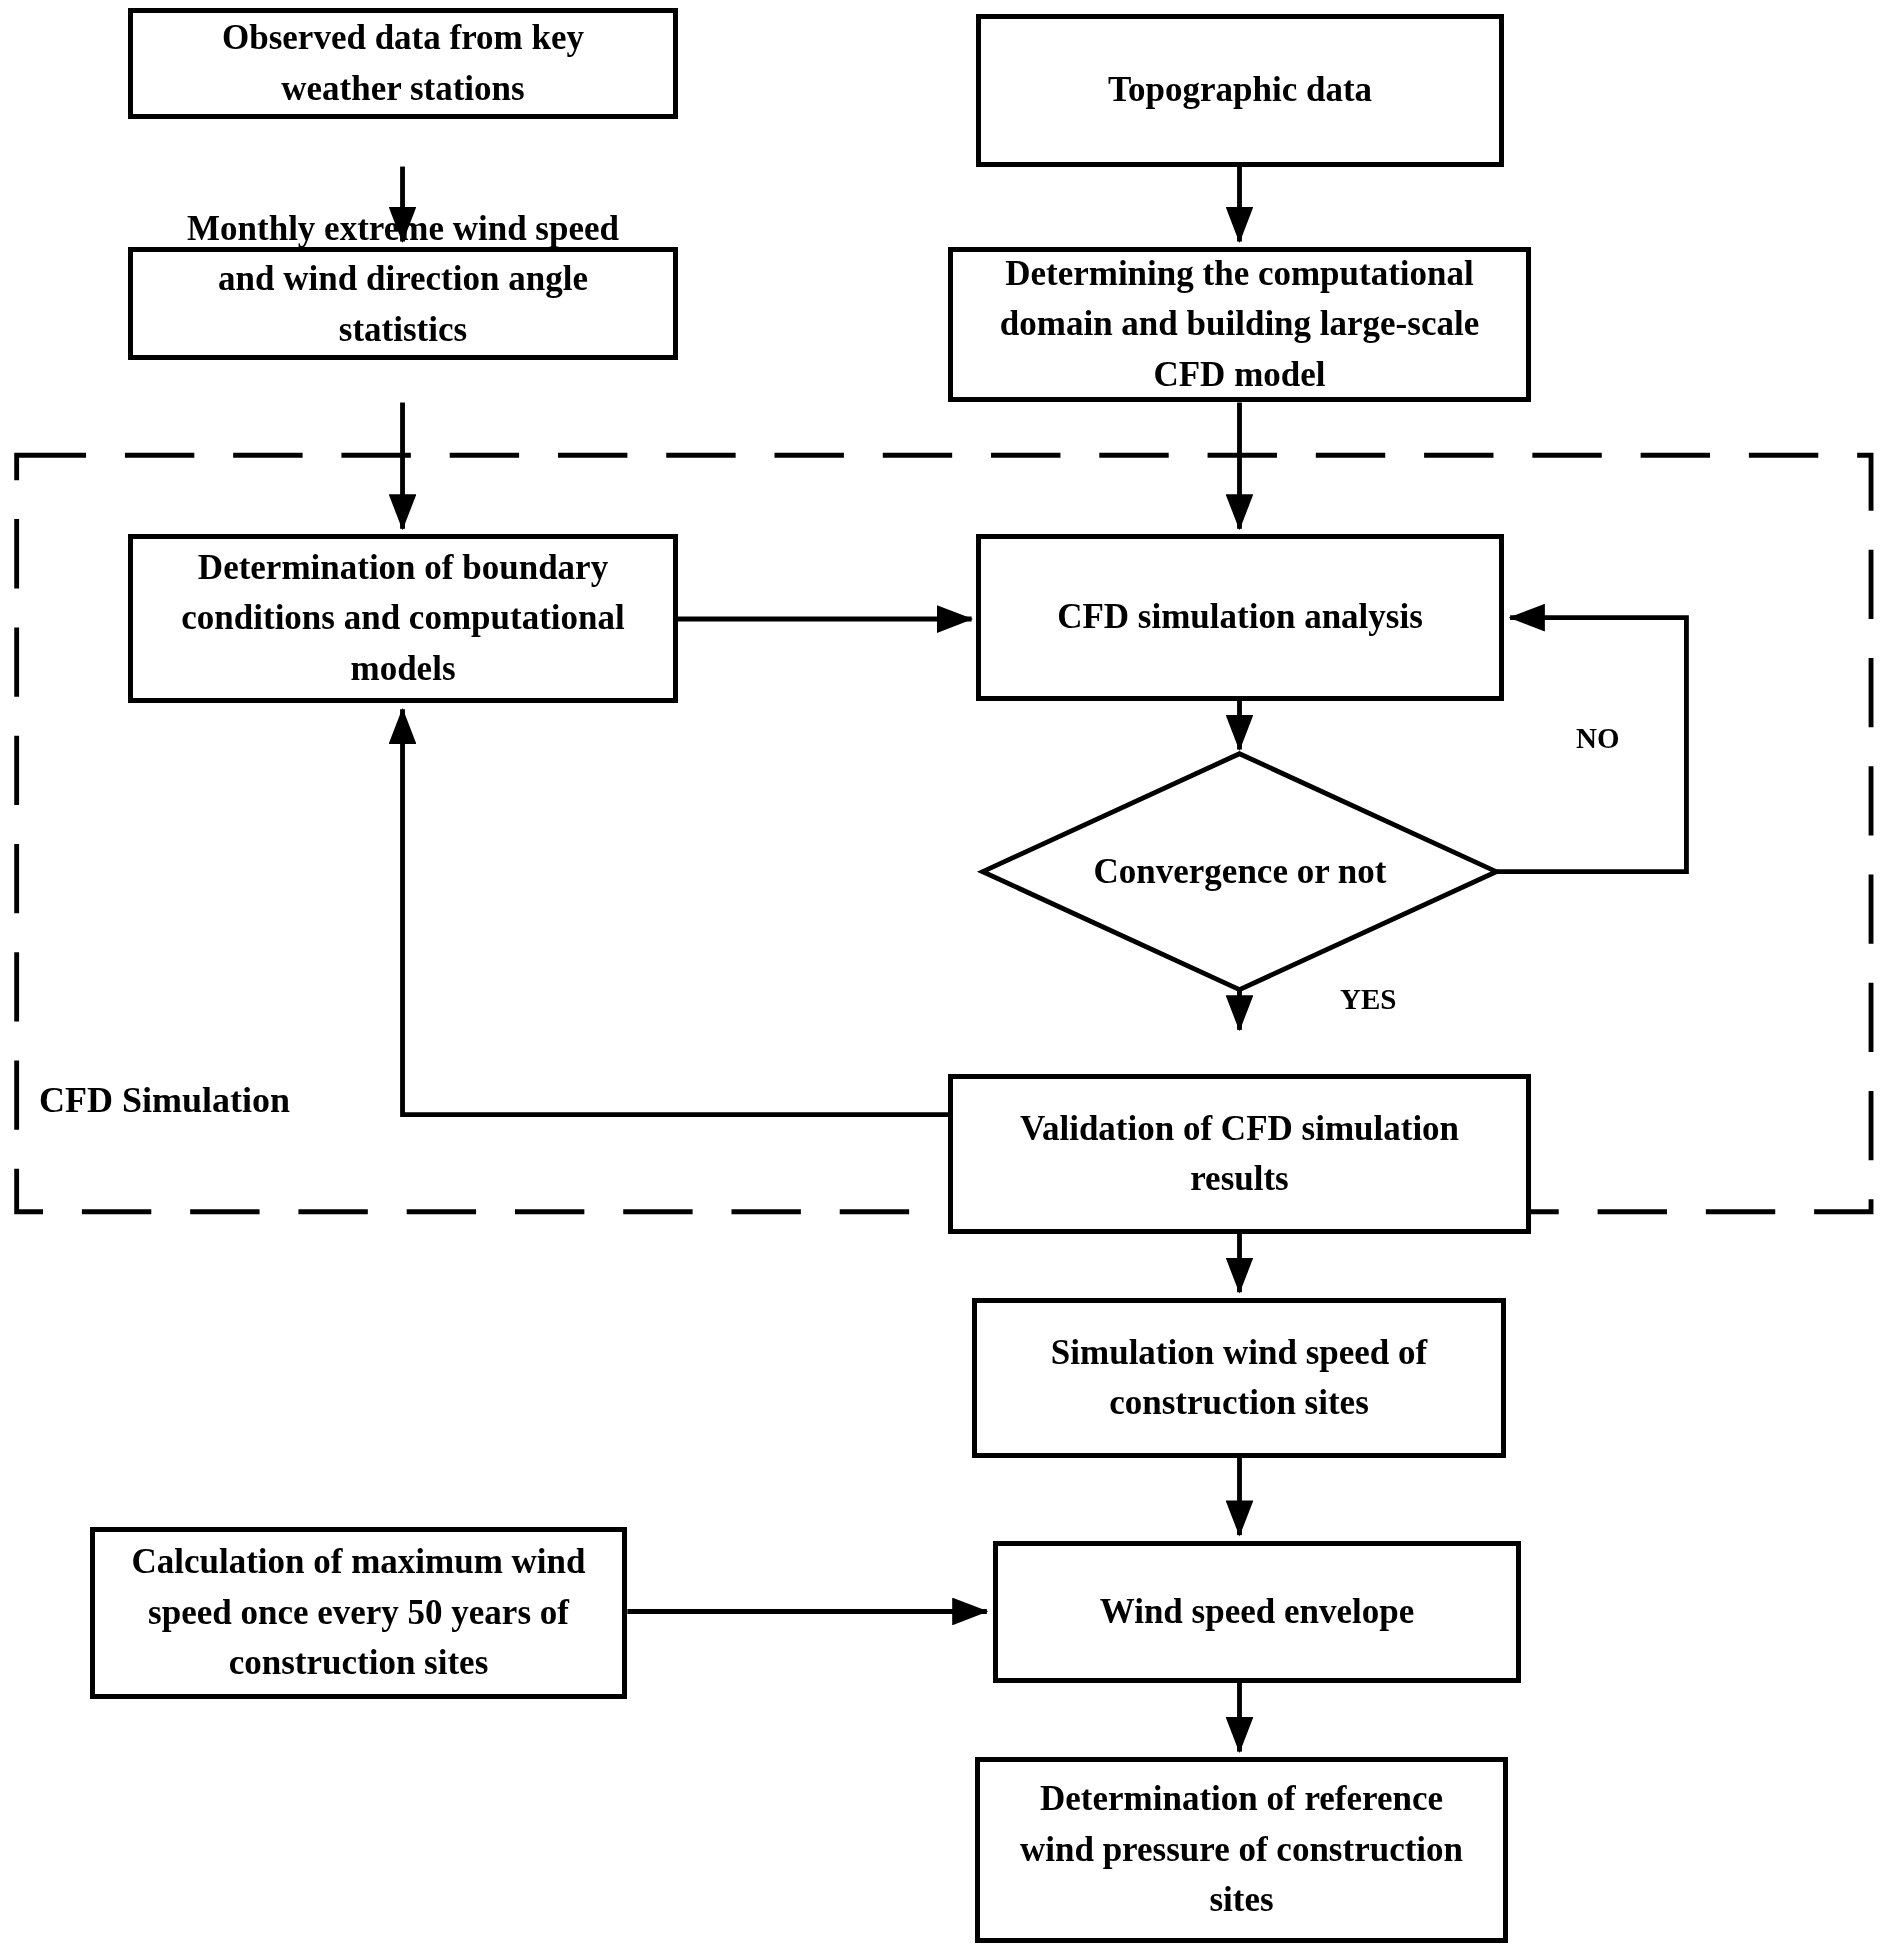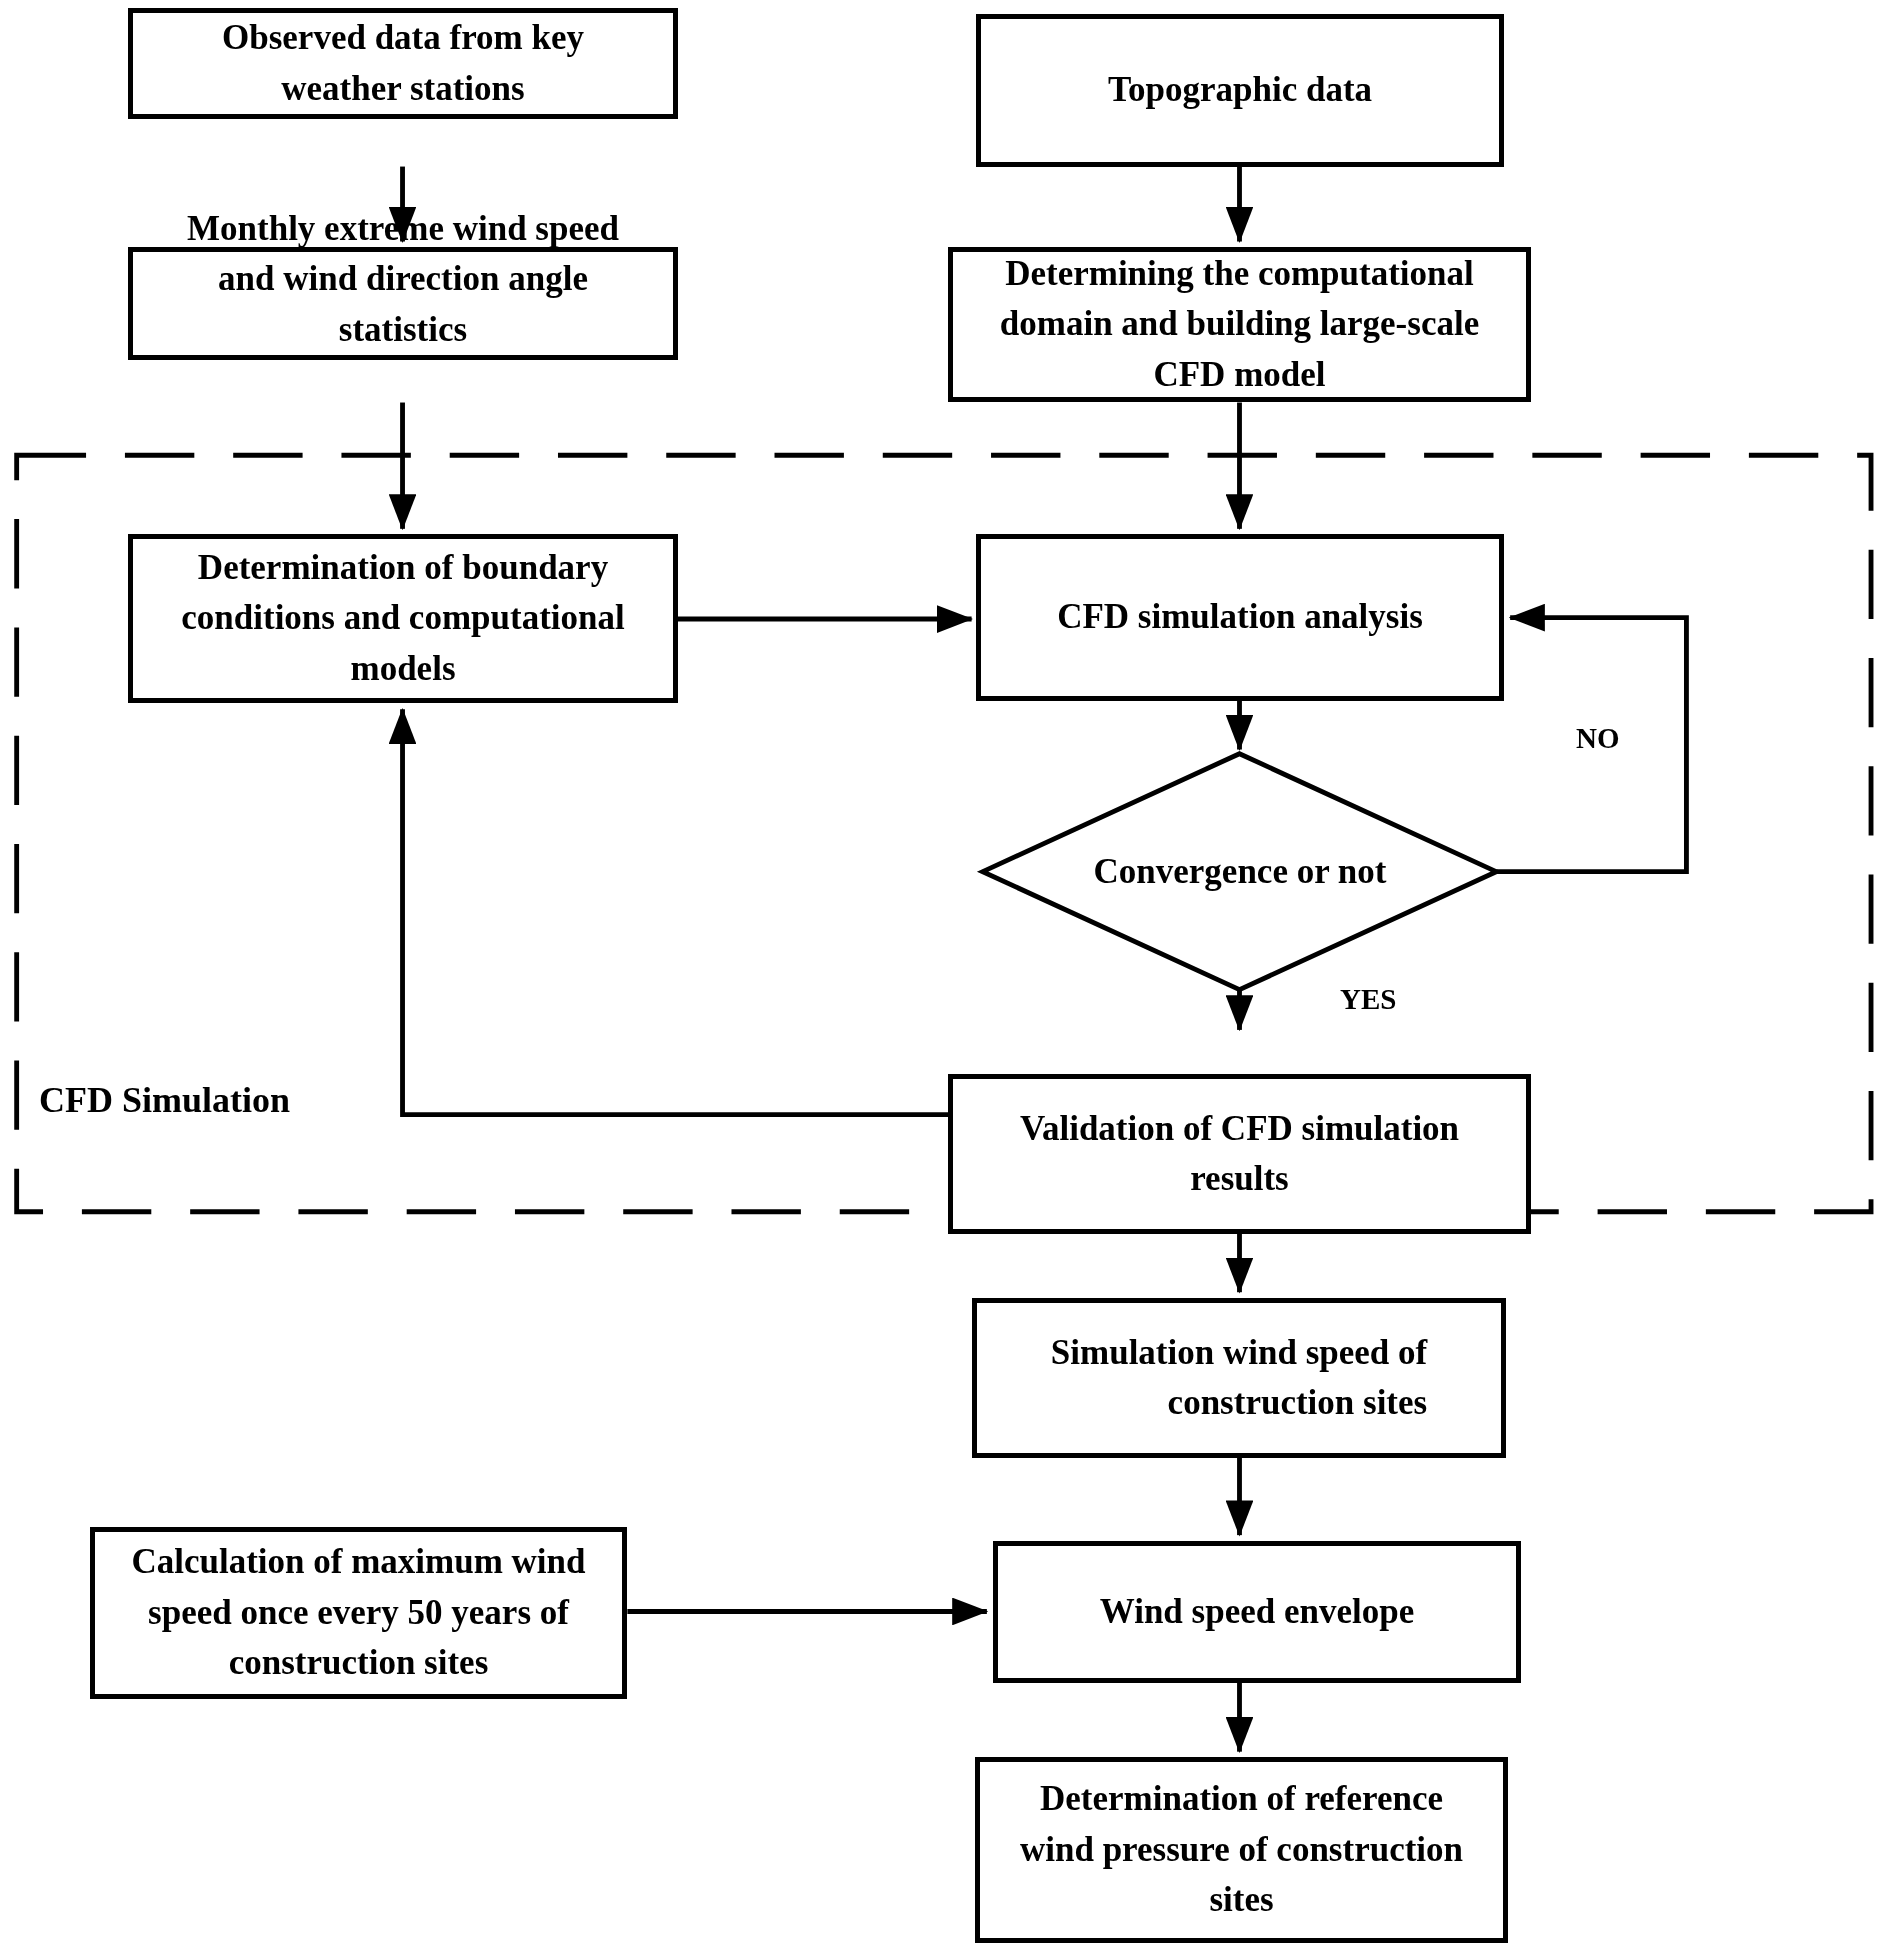--- a/index.html
+++ b/index.html
@@ -121,21 +121,21 @@
 
   <div class="diamond-label" style="left:983px; top:754px; width:514px; height:236px;">
     <span>Convergence or not</span>
   </div>
 
   <div class="node" style="left:948px; top:1034px; width:583px; height:160px;margin-top:40px;">
     <span>Validation of CFD simulation
 results</span>
   </div>
 
-  <div class="node" style="left:972px; top:1298px; width:534px; height:160px;text-align:right;">
+  <div class="node" style="left:972px; top:1298px; width:534px; height:160px;">
     <span>Simulation wind speed of
 construction sites</span>
   </div>
 
   <div class="node" style="left:90px; top:1527px; width:537px; height:172px;">
     <span>Calculation of maximum wind
 speed once every 50 years of
 construction sites</span>
   </div>
 

